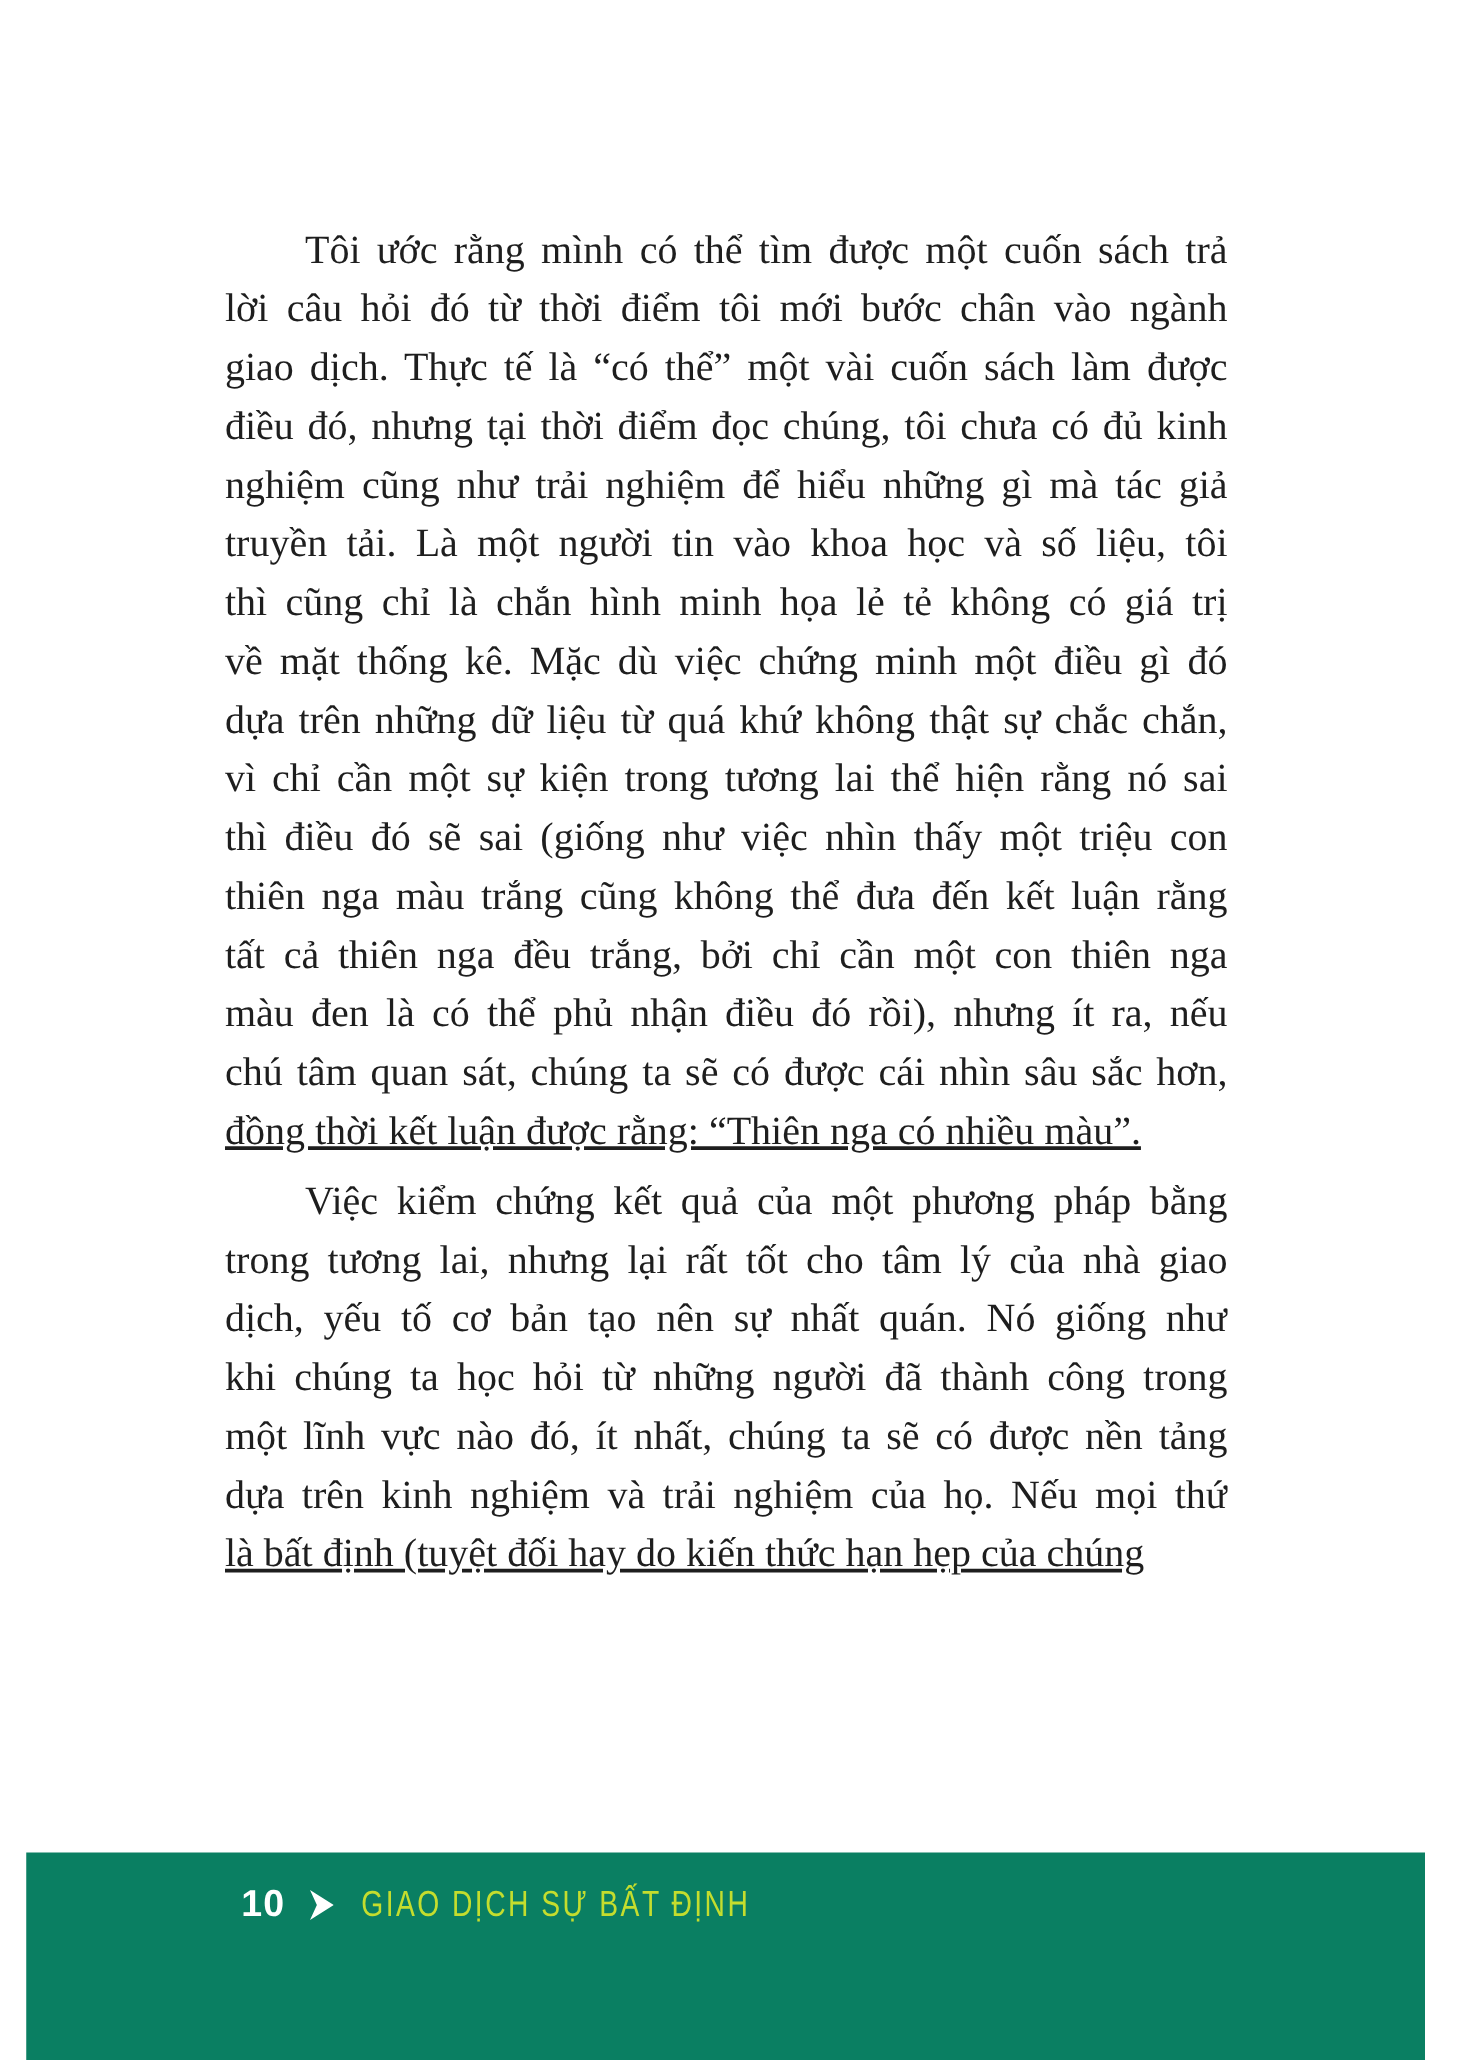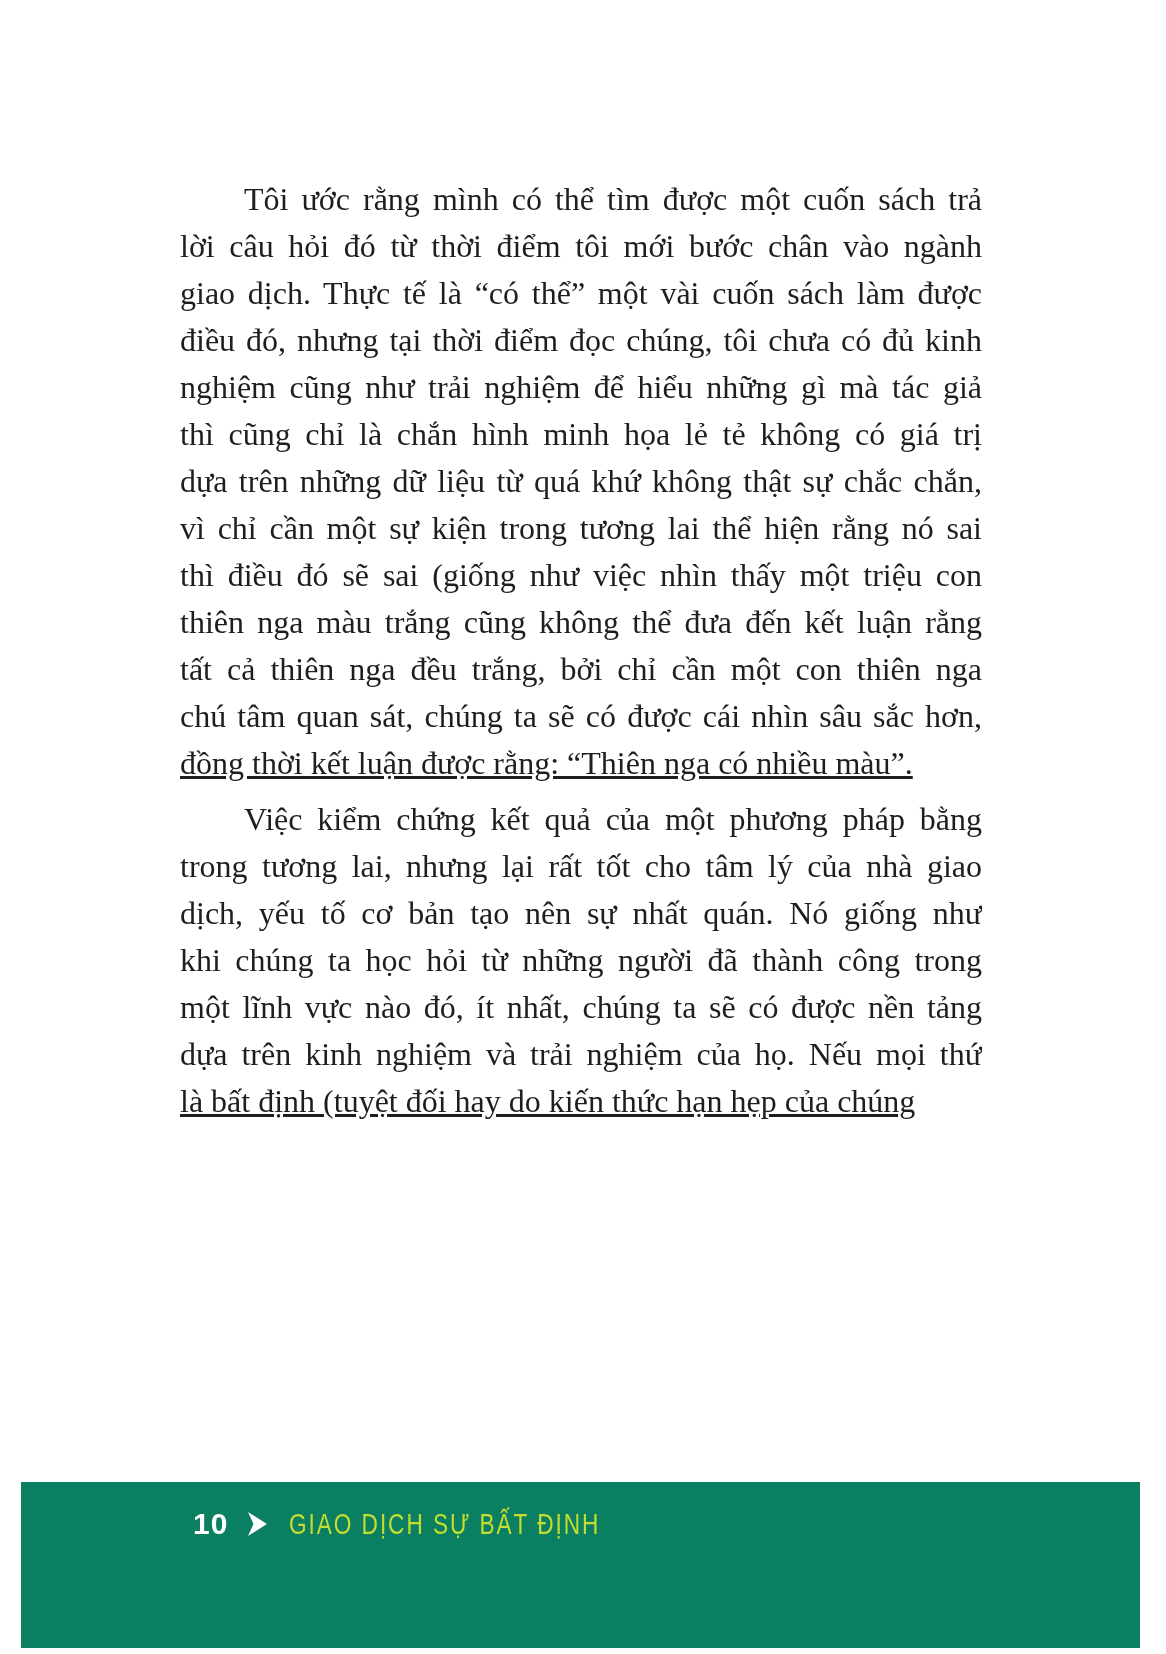--- a/index.html
+++ b/index.html
@@ -77,26 +77,29 @@
 <div class="page" style="background: rgb(255, 255, 255);">
 
   <main class="text-block" style="color: rgb(30, 30, 30);">
 
   <div class="paragraph">
         <div class="line first">Tôi ước rằng mình có thể tìm được một cuốn sách trả</div>
         <div class="line">lời câu hỏi đó từ thời điểm tôi mới bước chân vào ngành</div>
         <div class="line">giao dịch. Thực tế là “có thể” một vài cuốn sách làm được</div>
         <div class="line">điều đó, nhưng tại thời điểm đọc chúng, tôi chưa có đủ kinh</div>
         <div class="line">nghiệm cũng như trải nghiệm để hiểu những gì mà tác giả</div>
+        <div class="line">truyền tải. Là một người tin vào khoa học và số liệu, tôi</div>
         <div class="line">thì cũng chỉ là chắn hình minh họa lẻ tẻ không có giá trị</div>
+        <div class="line">về mặt thống kê. Mặc dù việc chứng minh một điều gì đó</div>
         <div class="line">dựa trên những dữ liệu từ quá khứ không thật sự chắc chắn,</div>
         <div class="line">vì chỉ cần một sự kiện trong tương lai thể hiện rằng nó sai</div>
         <div class="line">thì điều đó sẽ sai (giống như việc nhìn thấy một triệu con</div>
         <div class="line">thiên nga màu trắng cũng không thể đưa đến kết luận rằng</div>
         <div class="line">tất cả thiên nga đều trắng, bởi chỉ cần một con thiên nga</div>
+        <div class="line">màu đen là có thể phủ nhận điều đó rồi), nhưng ít ra, nếu</div>
         <div class="line">chú tâm quan sát, chúng ta sẽ có được cái nhìn sâu sắc hơn,</div>
         <div class="line last">đồng thời kết luận được rằng: “Thiên nga có nhiều màu”.</div>
       </div>
       <div class="paragraph">
         <div class="line first">Việc kiểm chứng kết quả của một phương pháp bằng</div>
         <div class="line">trong tương lai, nhưng lại rất tốt cho tâm lý của nhà giao</div>
         <div class="line">dịch, yếu tố cơ bản tạo nên sự nhất quán. Nó giống như</div>
         <div class="line">khi chúng ta học hỏi từ những người đã thành công trong</div>
         <div class="line">một lĩnh vực nào đó, ít nhất, chúng ta sẽ có được nền tảng</div>
         <div class="line">dựa trên kinh nghiệm và trải nghiệm của họ. Nếu mọi thứ</div>

